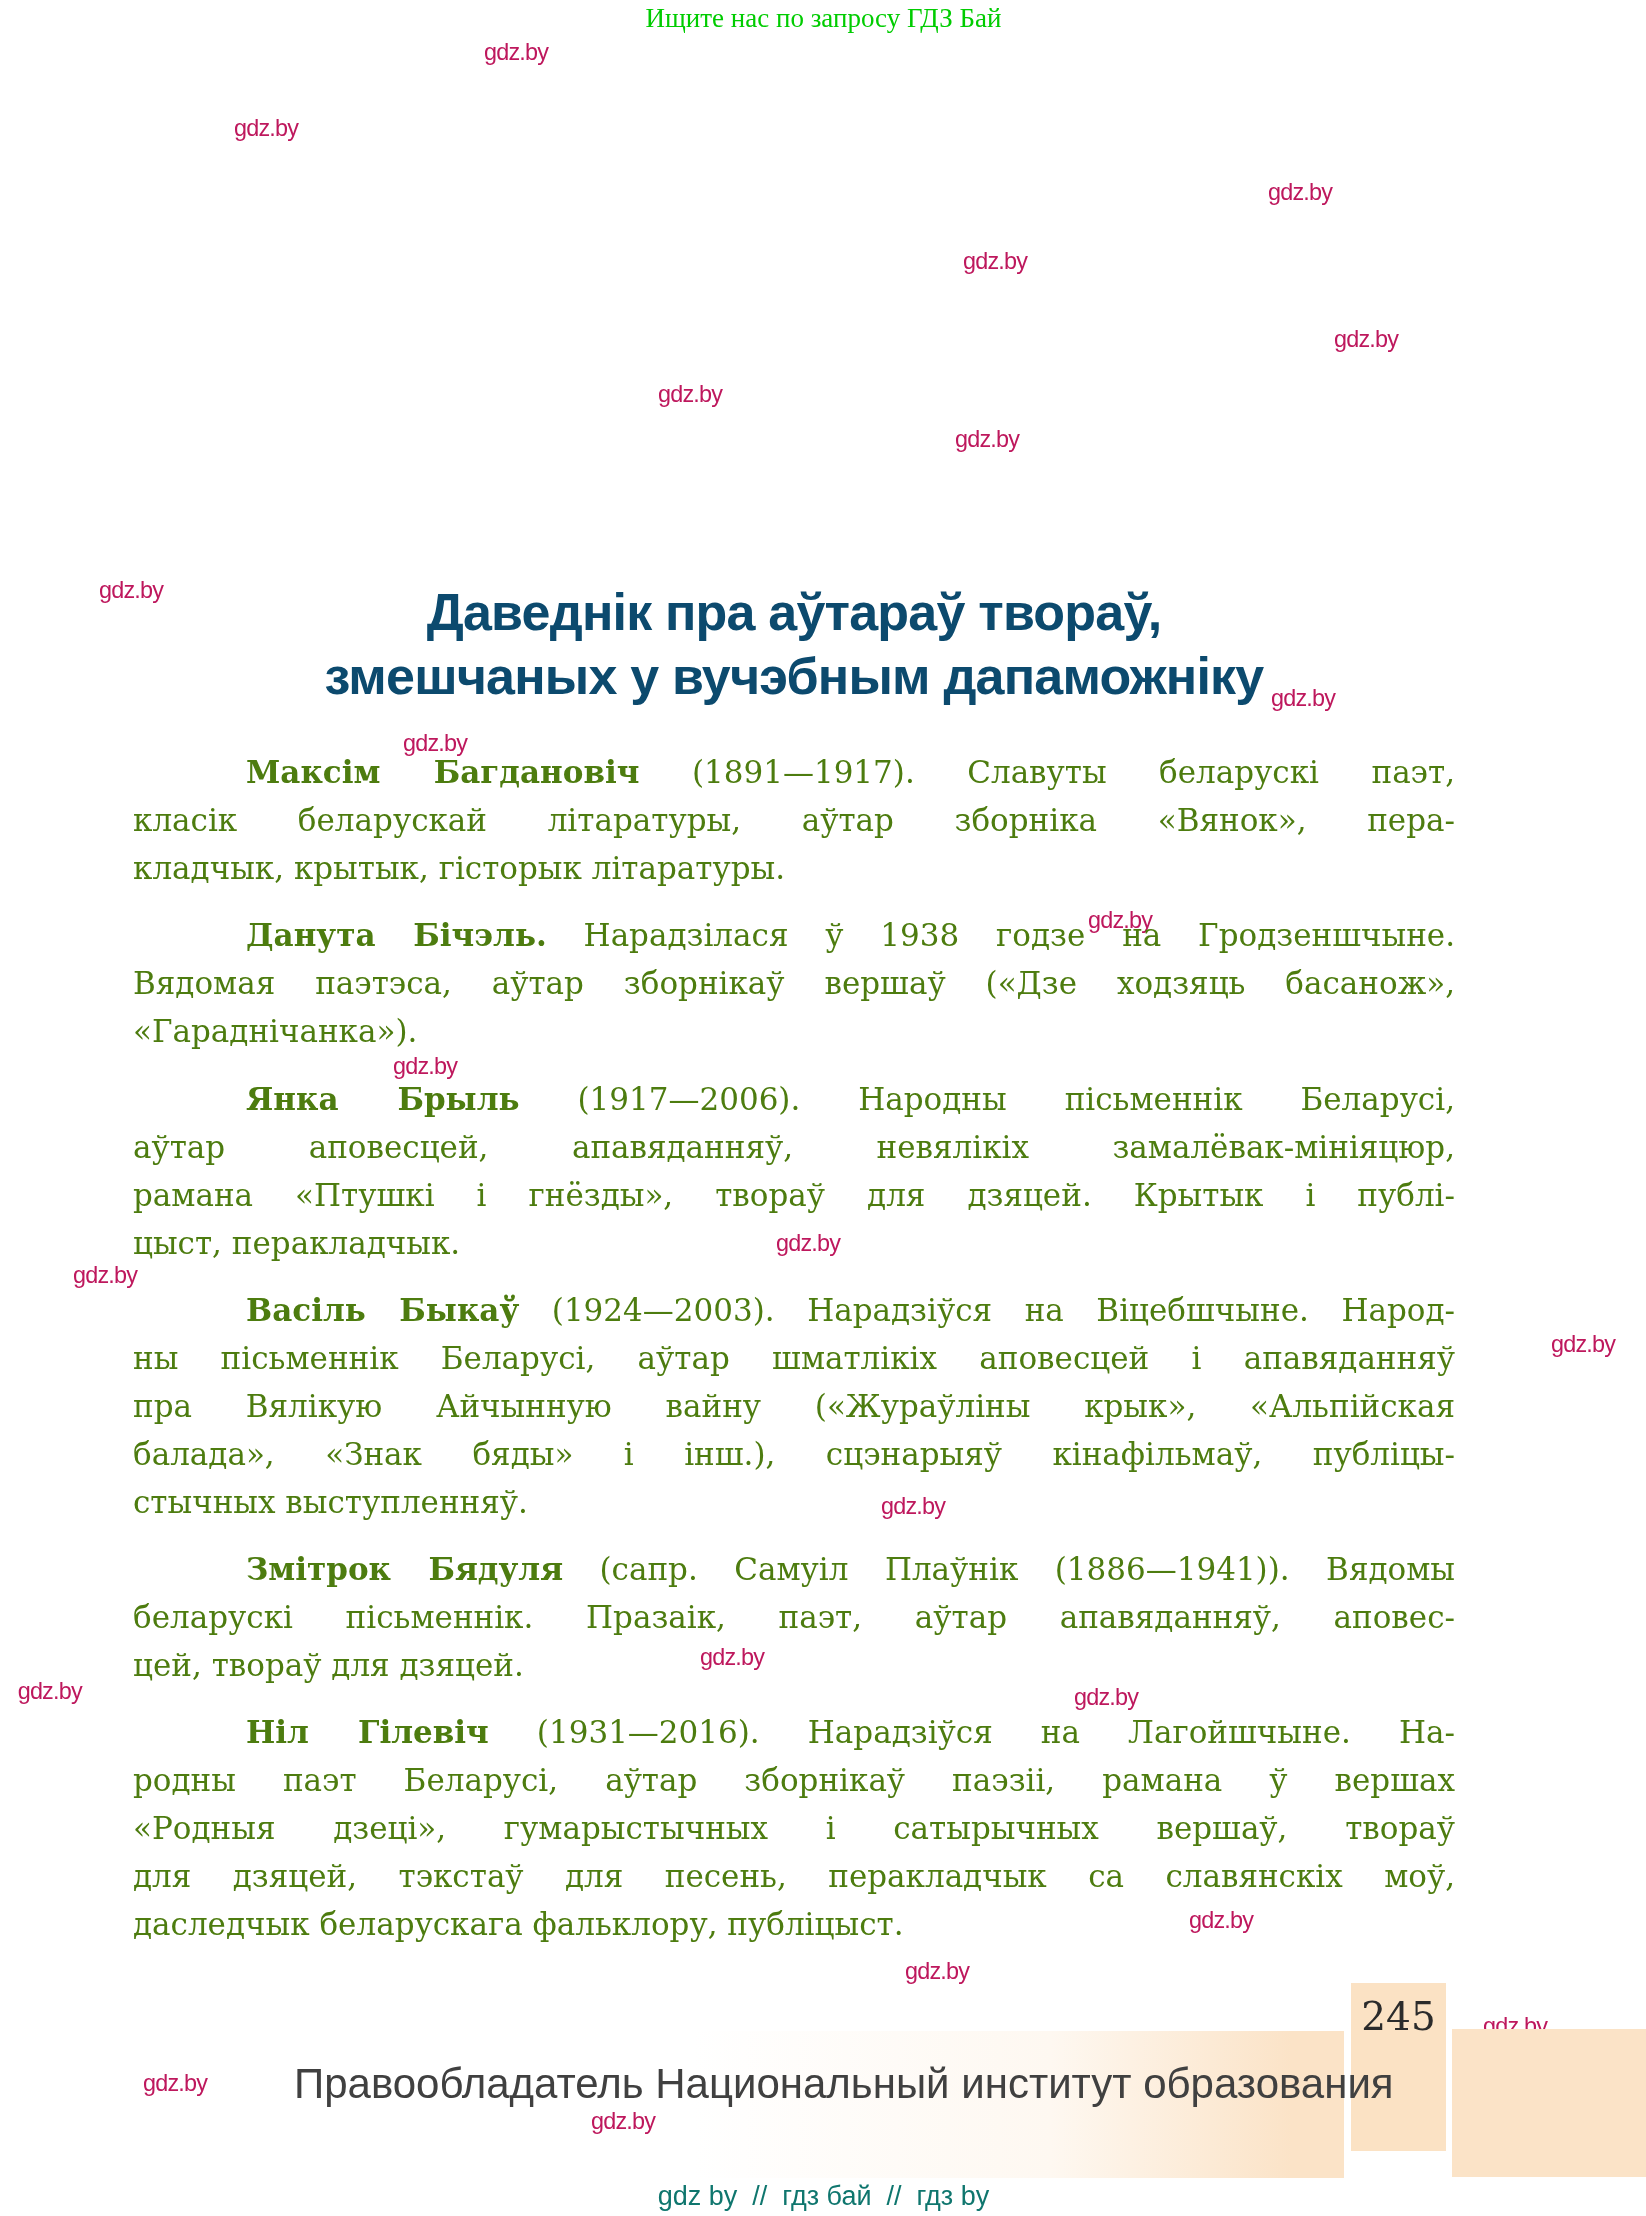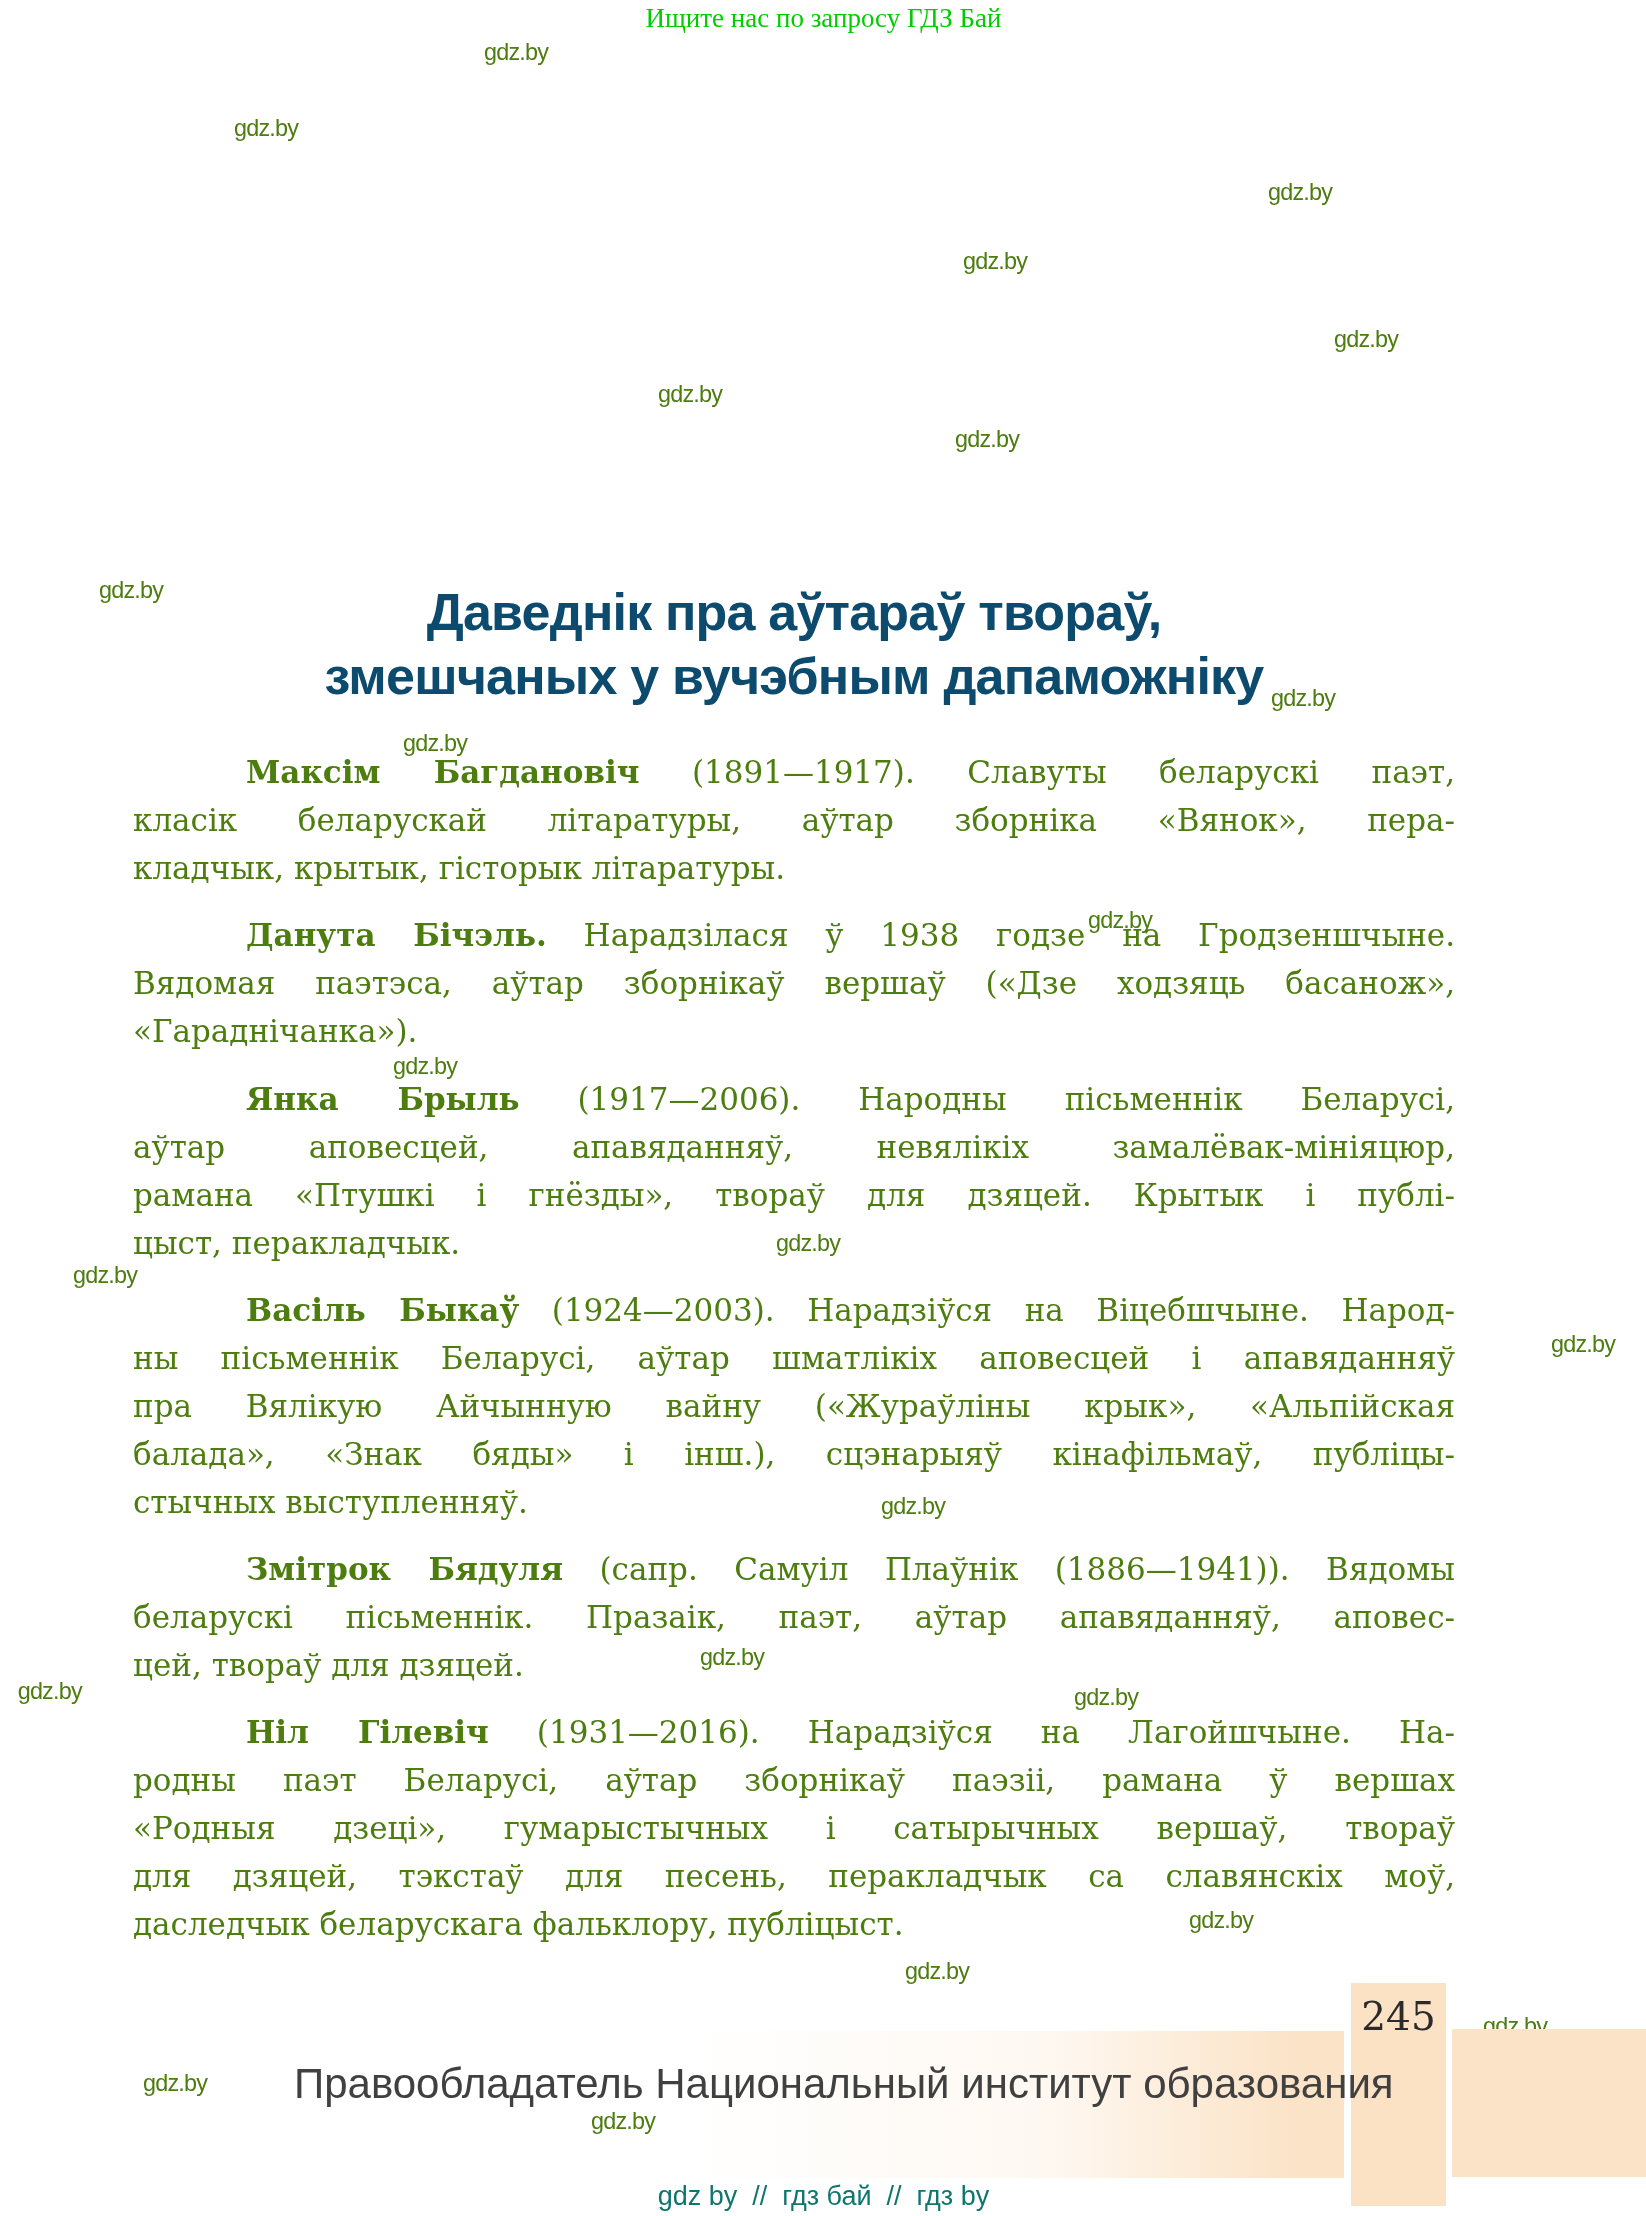--- a/index.html
+++ b/index.html
@@ -13,21 +13,21 @@
   
   .notice{
     position:absolute;top:3.2px;left:0;width:100%;
     text-align:center;
     font-size:27px;color:#00cc00;
     font-family:Liberation Serif, serif;
   }
   
   .wm{
     position:absolute;
-    font-size:23.4px;color:#4d7c0f;
+    font-size:23.4px;color:#be185d;
     letter-spacing:-0.8px;
     font-family:"Liberation Sans", sans-serif;
     white-space:nowrap;
   }
   
   .heading{
     position:absolute;top:580px;left:133px;width:1322px;
     text-align:center;
     font-weight:bold;
     font-size:52px;line-height:64px;
@@ -52,21 +52,21 @@
   }
   .tline.first{padding-left:113px;}
   .tline.last{text-align-last:left;}
   .para b{font-weight:bold;}
   
   .band{
     position:absolute;left:693px;top:2031px;width:651px;height:147px;
     background:linear-gradient(to right, rgba(251,227,199,0) 0%, rgba(251,227,199,0.25) 55%, #fbe3c7 92%, #fbe3c7 100%);
   }
   .pagebox{
-    position:absolute;left:1351px;top:1983px;width:95px;height:223px;
+    position:absolute;left:1351px;top:1983px;width:95px;height:168px;
     background:#fbe2c4;
     text-align:center;
   }
   .pagebox .num{
     display:inline-block;margin-top:11.3px;
     font-family:"DejaVu Serif", serif;
     font-size:39px;color:#2b2b2b;
   }
   .rightbox{
     position:absolute;left:1452px;top:2029px;width:194px;height:148px;

